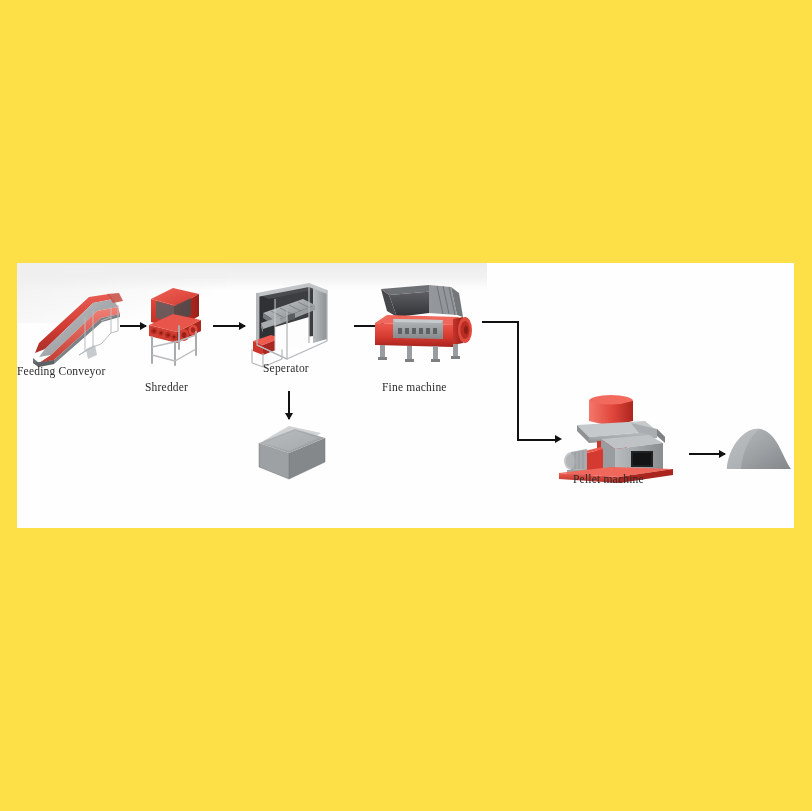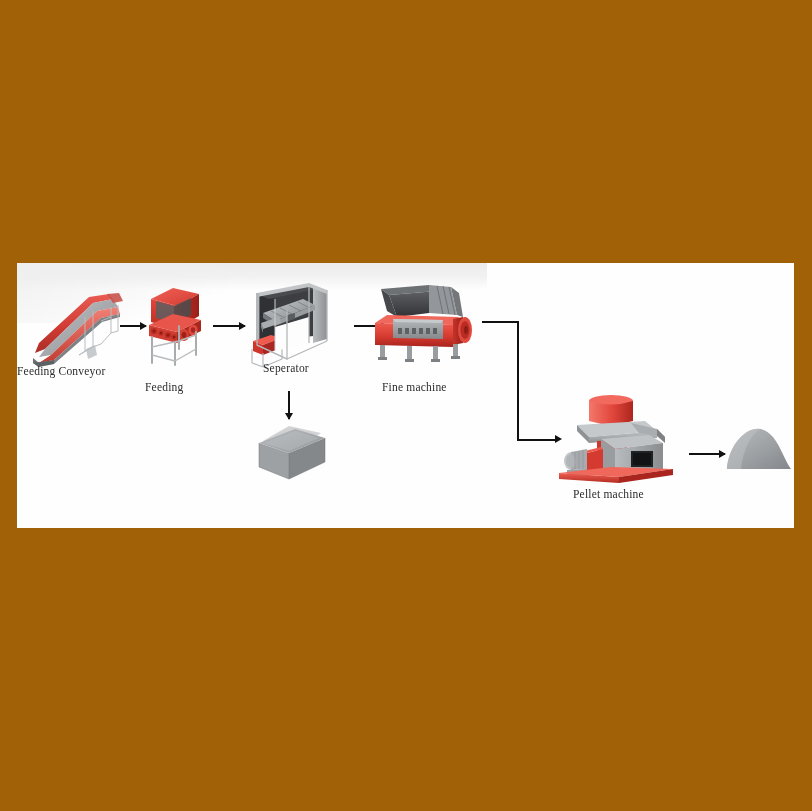--- a/index.html
+++ b/index.html
@@ -1,18 +1,18 @@
 <!DOCTYPE html>
 <html><head>
 <meta charset="utf-8">
 <style>
   html,body{margin:0;padding:0;background:#ffffff;}
   body{width:812px;height:811px;overflow:hidden;
        font-family:"Liberation Serif", serif;}
-  #stage{position:relative;width:812px;height:811px;background:#a16207;}
+  #stage{position:relative;width:812px;height:811px;background:#fde047;}
 
   
   #band{position:absolute;left:17px;top:263px;width:777px;height:265px;
         background:#fefefe;overflow:hidden;}
   #bandTint{position:absolute;left:0;top:0;width:470px;height:26px;
         background:linear-gradient(180deg,#ececed 0%,#f2f2f3 55%,#fdfdfd 100%);}
   #bandTint2{position:absolute;left:0;top:0;width:210px;height:60px;
         background:linear-gradient(160deg,#efeff0 0%,rgba(253,253,253,0) 78%);}
 
   .node{position:absolute;}
@@ -146,21 +146,21 @@
           <path d="M36,41 L36,64"></path>
         </g>
         <g stroke="#b8bbbd" stroke-width="1.4" fill="none">
           <path d="M9,70 L32,76"></path>
           <path d="M32,76 L53,64"></path>
           <path d="M9,62 L36,56"></path>
           <path d="M36,56 L53,50"></path>
         </g>
       </svg>
     </div>
-    <div class="label" style="left:128px;top:118px;">Feeding</div>
+    <div class="label" style="left:128px;top:118px;">Shredder</div>
 
     <div class="arrow-h" style="left:196px;top:62px;width:32px;"></div>
 
     <div class="node" style="left:230px;top:16px;width:90px;height:90px;">
       <svg width="90" height="90" viewBox="0 0 90 90">
         <defs>
           <linearGradient id="sepSide" x1="0" y1="0" x2="1" y2="0">
             <stop offset="0%" stop-color="#b9bcbf"></stop>
               <stop offset="100%" stop-color="#8e9194"></stop>
           </linearGradient>
@@ -392,21 +392,21 @@
             <path d="M30,59 L30,78"></path>
         </g>
 
         <path d="M14,79 L34,78 L34,84 L14,85 Z" fill="#9ea1a4"></path>
 
         <path d="M6,82 L58,76 L120,78 L66,86 Z" fill="#f0675b"></path>
         <path d="M6,82 L66,86 L66,92 L6,88 Z" fill="url(#pmBase)"></path>
         <path d="M66,86 L120,78 L120,84 L66,92 Z" fill="#a9251e"></path>
       </svg>
     </div>
-    <div class="label" style="left:556px;top:225px;text-align:center;">Pellet machine</div>
+    <div class="label" style="left:556px;top:210px;text-align:center;">Pellet machine</div>
 
     <div class="arrow-h" style="left:672px;top:190px;width:36px;"></div>
 
     <div class="node" style="left:700px;top:158px;width:82px;height:56px;">
       <svg width="82" height="56" viewBox="0 0 82 56">
         <defs>
           <linearGradient id="pileG" x1="0" y1="0" x2="1" y2="1">
             <stop offset="0%" stop-color="#b9bcbf"></stop>
             <stop offset="55%" stop-color="#9da0a3"></stop>
             <stop offset="100%" stop-color="#83868a"></stop>

